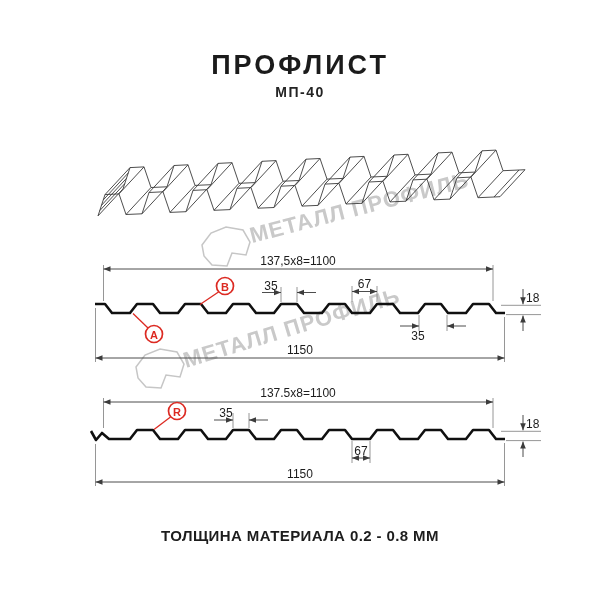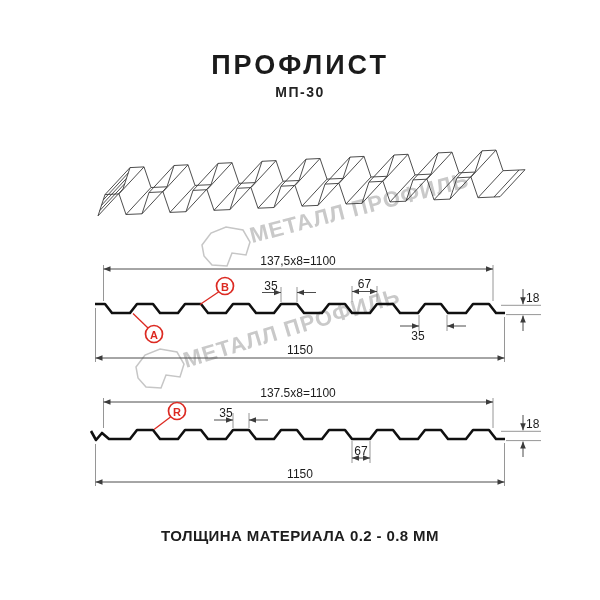--- a/index.html
+++ b/index.html
@@ -17,21 +17,21 @@
   .red{stroke:#dc2a22;fill:none;}
   .redtxt{font-size:11px;font-weight:bold;fill:#dc2a22;}
   .wmtxt{font-size:22px;font-weight:bold;letter-spacing:1px;fill:#c9c9c9;}
   .wline{stroke:#3a3a3a;stroke-width:.9;fill:none;}
   #connectors line{stroke:#3a3a3a;stroke-width:.9;}
 </style>
 </head>
 <body>
 
 <div class="hdr" id="title">ПРОФЛИСТ</div>
-<div class="hdr" id="subtitle">МП-30</div>
+<div class="hdr" id="subtitle">МП-40</div>
 
 <svg width="600" height="600" viewBox="0 0 600 600">
   <defs>
     <marker id="arw" viewBox="0 0 10 10" refX="10" refY="5" markerWidth="9" markerHeight="7" orient="auto-start-reverse">
       <path d="M0,1 L10,5 L0,9 Z" fill="#3c3c3c"></path>
     </marker>
   </defs>
 
   <g>
     <path id="wm-logo" d="M136,367 L145,355 L160,349 L177,352 L184,364 L180,377 L166,375 L161,388 L146,387 L138,378 Z" stroke="#c6c6c6" stroke-width="1.5" fill="none" transform="translate(66,-122)"></path>

